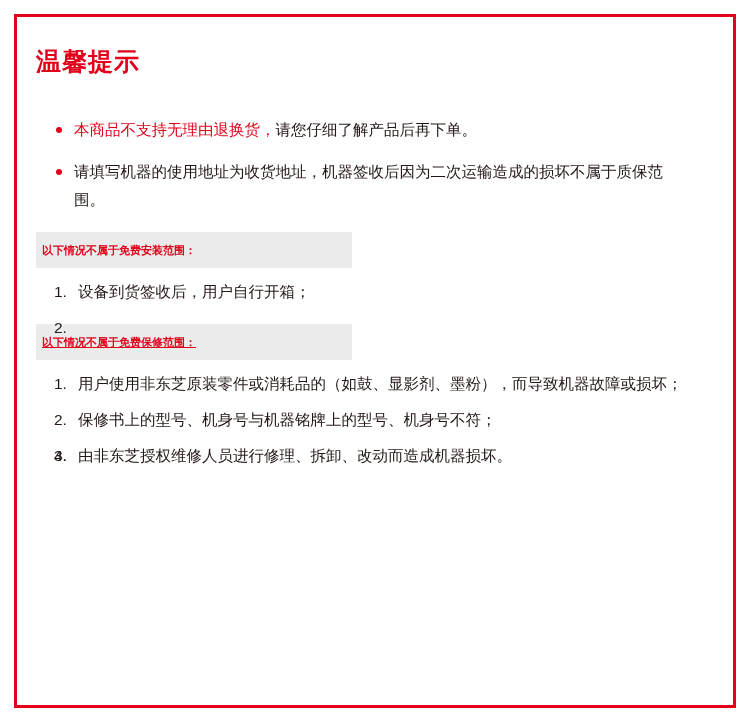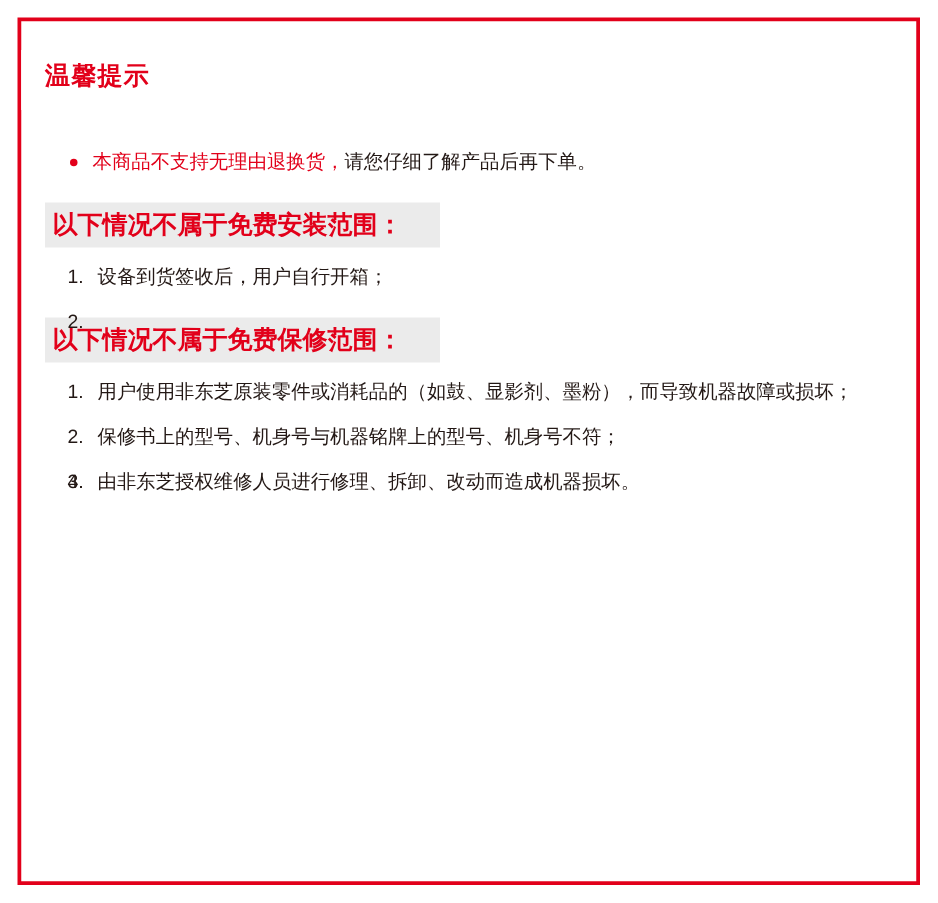--- a/index.html
+++ b/index.html
@@ -37,21 +37,21 @@
     left: 17px;
     top: 40px;
     width: 180px;
     height: 48px;
     background: #ffffff;
   }
   .title {
     position: absolute;
     left: 36px;
     top: 44px;
-    font-size: 20px;
+    font-size: 25px;
     font-weight: bold;
     color: #e2001a;
     letter-spacing: 1px;
     line-height: 34px;
   }
   .content {
     position: absolute;
     left: 36px;
     top: 100px;
     width: 660px;
@@ -81,21 +81,21 @@
   .em-red {
     color: #e2001a;
   }
   .section {
     margin-top: 18px;
   }
   .section-head {
     display: inline-block;
     background: #ebebeb;
     color: #e2001a;
-    font-size: 20px;
+    font-size: 11px;
     font-weight: bold;
     padding: 7px 14px 7px 6px;
     line-height: 22px;
     margin-bottom: 4px;
     min-width: 300px;
   }
   ol.numbered {
     list-style: none;
     margin: 6px 0 0 0;
     padding: 0;
@@ -110,37 +110,41 @@
   }
   ol.numbered > li .num {
     position: absolute;
     left: 18px;
     top: 0;
     font-size: 15.5px;
     line-height: 28px;
     color: #231815;
   }
   .sec1 .section-head { min-width: 296px; }
-  .sec2 .section-head { min-width: 296px; }
+  .sec2 .section-head { min-width: 296px; text-decoration: underline; }
 </style>
 </head>
 <body>
 
 <div class="page">
 
   <div class="frame"></div>
   <div class="title-mask"></div>
   <div class="title">温馨提示</div>
 
   <div class="content">
 
     <ul class="bullets">
       <li>
         <span class="dot"></span>
         <span class="em-red">本商品不支持无理由退换货，</span><span>请您仔细了解产品后再下单。</span>
+      </li>
+      <li>
+        <span class="dot"></span>
+        <span>请填写机器的使用地址为收货地址，机器签收后因为二次运输造成的损坏不属于质保范围。</span>
       </li>
     </ul>
 
     <div class="section sec1">
       <div class="section-head">以下情况不属于免费安装范围：</div>
       <ol class="numbered">
         <li>
           <span class="num">1.</span>
           <span>设备到货签收后，用户自行开箱；</span>
         </li>

